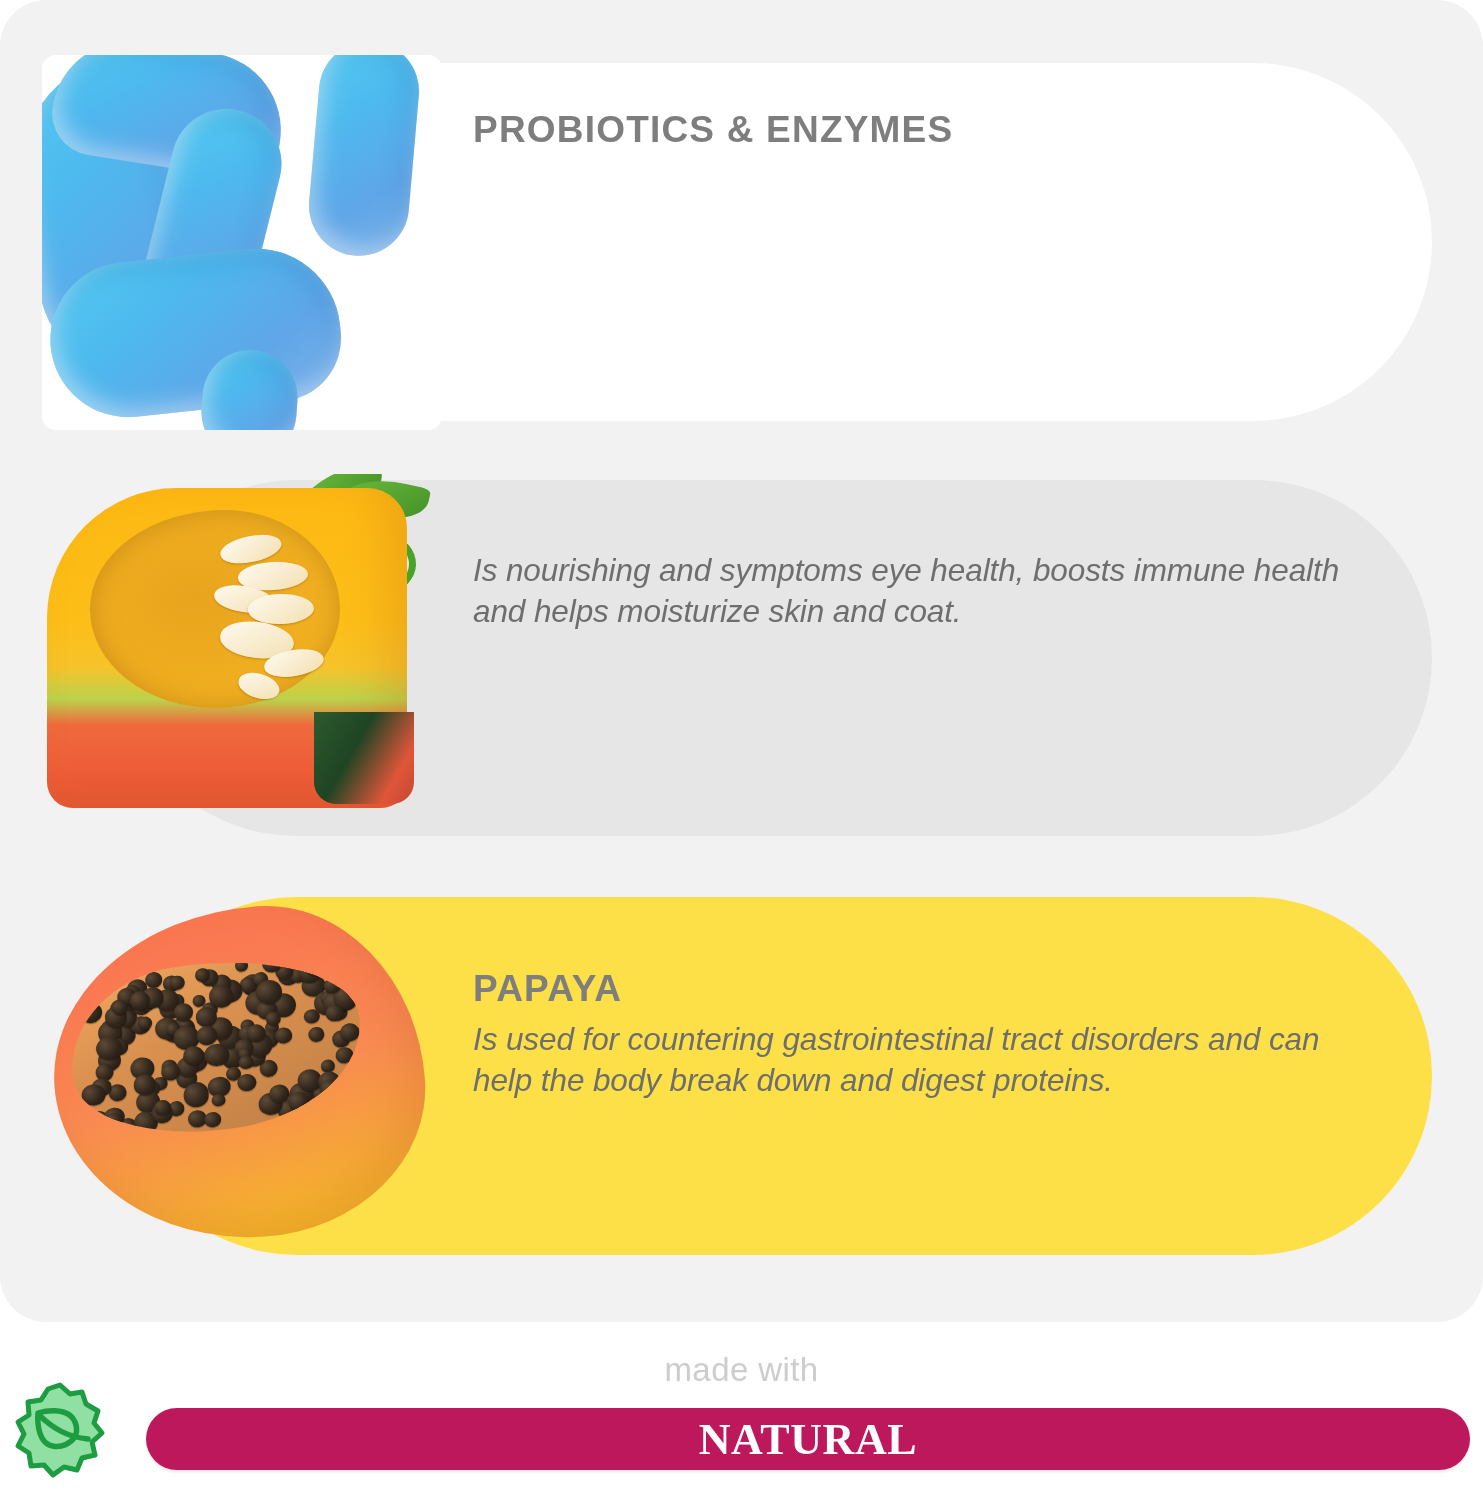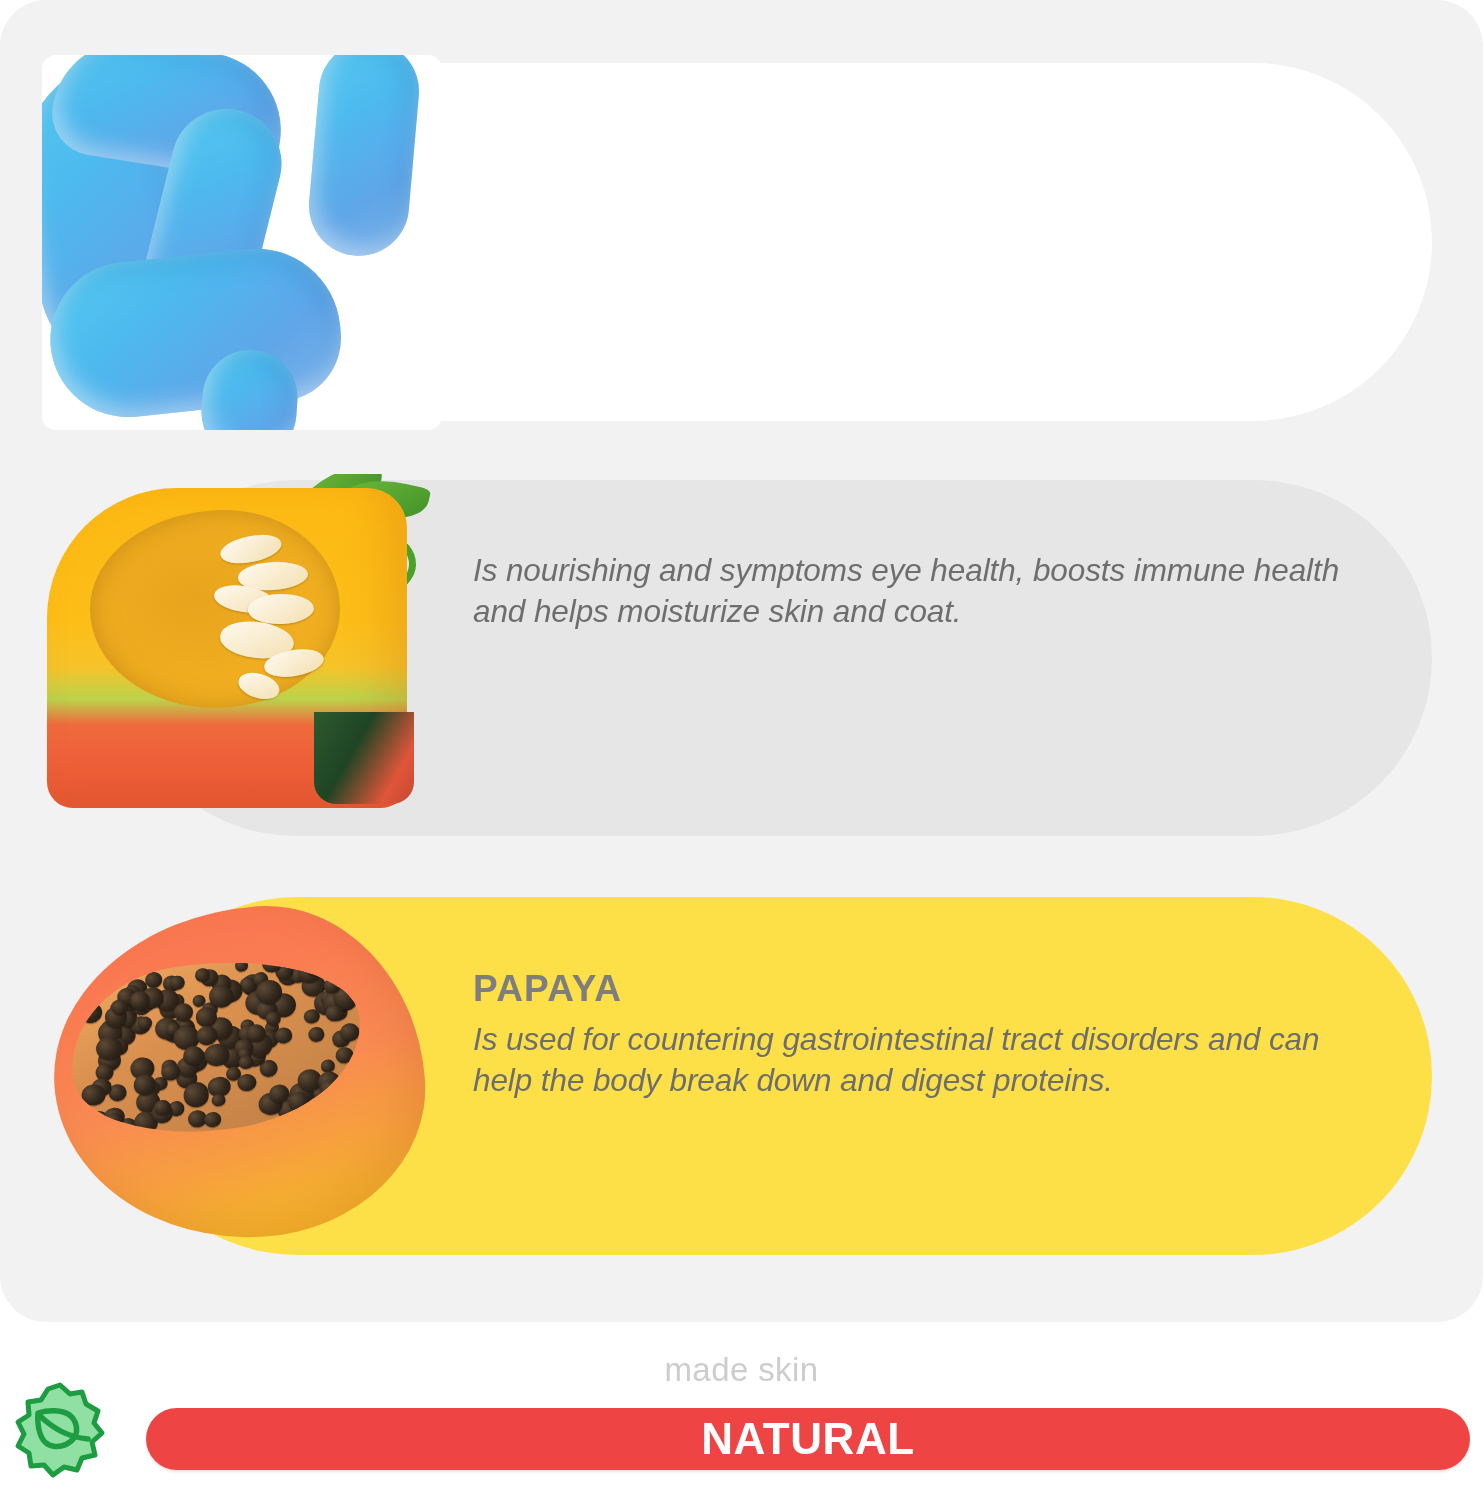--- a/index.html
+++ b/index.html
@@ -179,42 +179,44 @@
   }
   #made-with{
     position:absolute;left:0;top:29px;width:1483px;
     text-align:center;
     font-size:33px;
     color:#cdcdcd;
     letter-spacing:.4px;
   }
   #green-bar{
     position:absolute;left:146px;top:86px;width:1324px;height:62px;
-    background:#ef4444;border-radius:34px;
+    background:#be185d;border-radius:34px;
     box-shadow:0 2px 3px rgba(0,0,0,.10);
+    font-family:Liberation Serif, serif;
   }
   #green-bar-text{
     position:absolute;left:0;top:0;width:1324px;height:62px;
     display:flex;align-items:center;justify-content:center;
     color:#ffffff;font-size:44px;letter-spacing:.6px;
     white-space:nowrap;
   }
   #ni-strong{font-weight:bold;}
   #ni-light{font-weight:300;margin-left:12px;}
   #badge{
     position:absolute;left:8px;top:57px;width:112px;height:112px;
   }
 </style>
 </head>
 <body>
 
 <div id="panel"></div>
 
 <div class="card c1">
   <div class="card-text">
+    <div class="card-title">PROBIOTICS &amp; ENZYMES</div>
   </div>
 </div>
 <div class="art art1">
   <div class="whitebg"></div>
   <div class="gut g1"></div>
   <div class="gut g5"></div>
   <div class="gut g2"></div>
   <div class="gut g3"></div>
   <div class="gut g4"></div>
   <div class="gut g6"></div>
@@ -399,21 +401,21 @@
       <div class="pseed" style="width: 15.875px; height: 14.605px; left: 48.3878px; top: 25.0214px;"></div>
       <div class="pseed" style="width: 17.548px; height: 16.1442px; left: 259.465px; top: 59.9102px;"></div>
       <div class="pseed" style="width: 16.4375px; height: 15.1225px; left: 238.62px; top: 78.9947px;"></div>
       <div class="pseed" style="width: 20.8259px; height: 19.1599px; left: 128.13px; top: 63.0057px;"></div>
       <div class="pseed" style="width: 15.7249px; height: 14.4669px; left: 134.586px; top: 4.9432px;"></div>
     </div>
 </div>
 
 <div id="footer">
 
-  <div id="made-with">made skin</div>
+  <div id="made-with">made with</div>
 
   <div id="badge">
     <svg viewBox="0 0 112 112" width="112" height="112" aria-hidden="true">
       <g transform="translate(6,4)">
         <path fill="#8fe0a2" d="M48 4 L58 12 L70 10 L74 22 L86 28 L82 40 L90 50 L80 59 L83 72 L70 75 L65 87 L52 84 L41 92 L32 82 L19 83 L17 70 L6 63 L12 51 L6 39 L17 32 L16 19 L29 17 L36 6 Z"></path>
       </g>
       <g transform="translate(2,2)">
         <path fill="none" stroke="#1e9c42" stroke-width="5" stroke-linejoin="round" stroke-linecap="round" d="M50 4 L60 13 L72 11 L76 23 L88 30 L84 42 L92 52 L82 61 L85 74 L72 77 L67 89 L54 86 L43 94 L34 84 L21 85 L19 72 L8 65 L14 53 L8 41 L19 34 L18 21 L31 19 L38 8 Z"></path>
       </g>
       <g transform="translate(2,2)">

